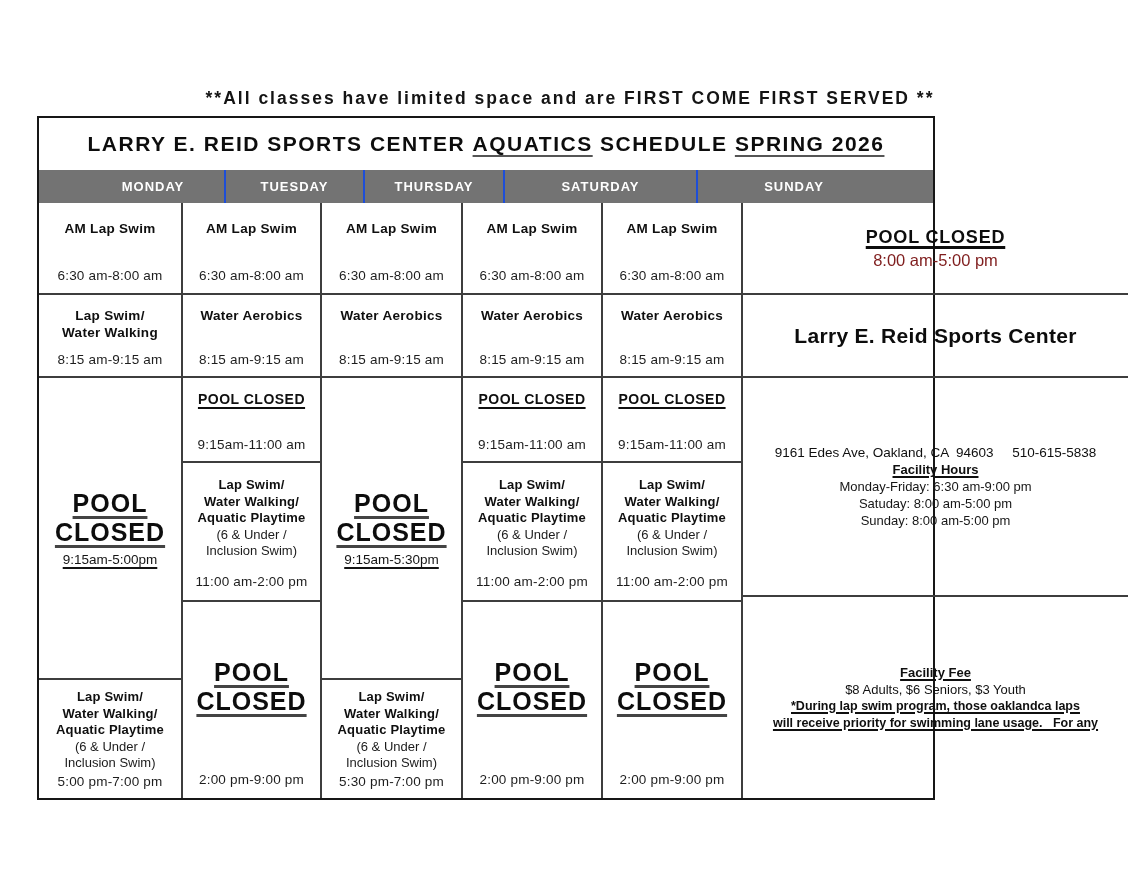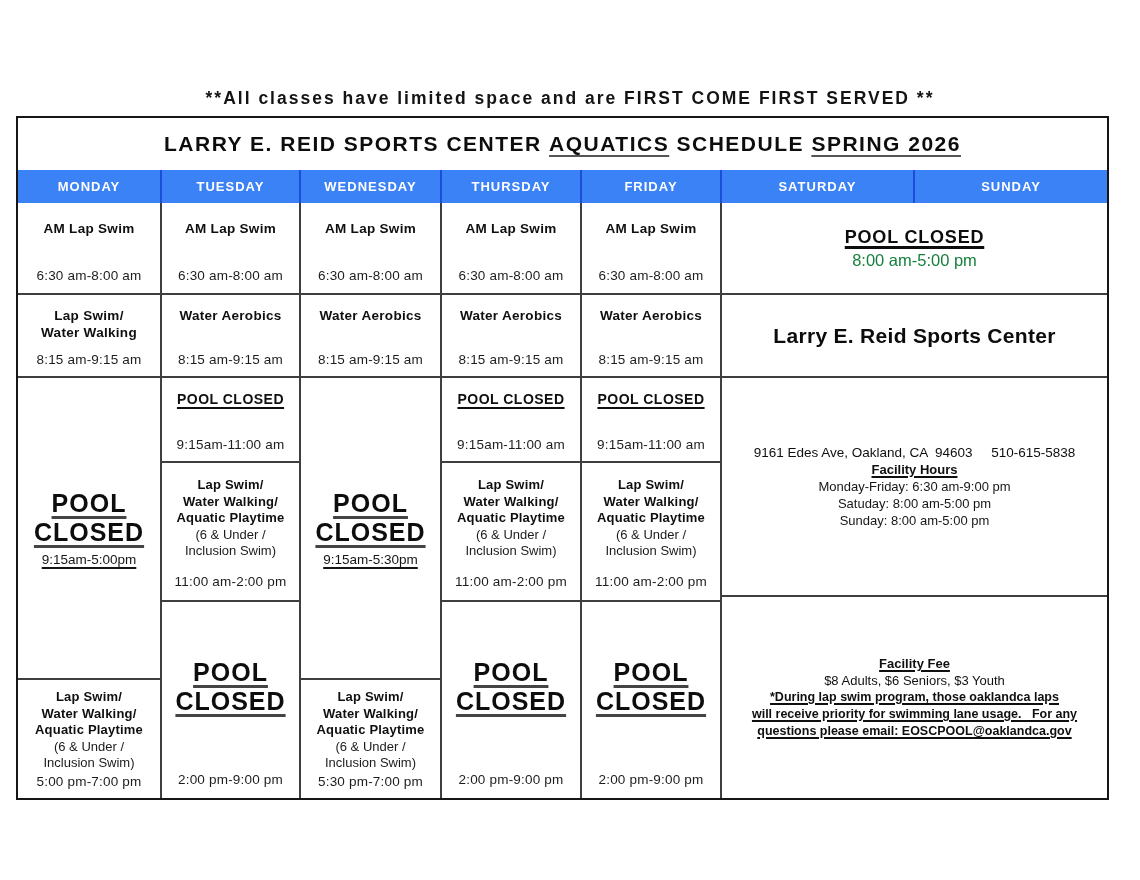--- a/index.html
+++ b/index.html
@@ -6,29 +6,29 @@
   body{
     width:1140px;height:880px;overflow:hidden;
     font-family:"Liberation Sans",sans-serif;color:#111;
     -webkit-font-smoothing:antialiased;
   }
   .top-note{
     margin:88px auto 7px auto;
     text-align:center;font-weight:bold;font-size:17.5px;letter-spacing:2px;color:#141414;
   }
   .schedule{
-    margin-left:16px;width:1093px;height:684px;
+    margin-left:37px;width:898px;height:684px;
     border:2px solid #161616;box-sizing:border-box;background:#fff;
   }
   .title-row{
     height:52px;display:flex;align-items:center;justify-content:center;
     font-size:21px;font-weight:bold;letter-spacing:1.5px;color:#0d0d0d;white-space:pre;
   }
   .u{text-decoration:underline;text-decoration-thickness:2px;text-underline-offset:4px;text-decoration-color:#555;}
-  .day-header{display:flex;height:33px;background:#3b82f6;}
+  .day-header{display:flex;height:33px;background:#737373;justify-content:center;}
   .day{
     box-sizing:border-box;display:flex;align-items:center;justify-content:center;
     color:#fff;font-weight:bold;font-size:13px;letter-spacing:1px;
   }
   .day + .day{border-left:2px solid #1d4ed8;}
   .w-mon{flex:0 0 142px;} .w-tue{flex:0 0 139px;} .w-wed{flex:0 0 141px;}
   .w-thu{flex:0 0 140px;} .w-fri{flex:0 0 140px;}
   .w-sat{flex:0 0 193px;} .w-sun{flex:0 0 194px;} .w-wkd{flex:0 0 387px;}
   .body{display:flex;height:595px;}
   .col{box-sizing:border-box;display:flex;flex-direction:column;}
@@ -62,21 +62,21 @@
     text-decoration:underline;text-decoration-thickness:1.5px;text-underline-offset:3px;
   }
   .cell-closed-pm{height:198px;justify-content:flex-start;}
   .fill{flex:1;display:flex;flex-direction:column;justify-content:center;}
   .pm-time{padding-bottom:11px;}
   .wk-closed{height:90px;justify-content:center;}
   .wk-closed-label{
     font-weight:bold;font-size:18px;letter-spacing:0.8px;color:#0d0d0d;
     text-decoration:underline;text-decoration-thickness:2.5px;text-underline-offset:3px;
   }
-  .wk-closed-time{font-size:16.5px;margin-top:3px;color:#15803d;}
+  .wk-closed-time{font-size:16.5px;margin-top:3px;color:#7f1d1d;}
   .wk-name{height:83px;justify-content:center;font-size:21px;font-weight:bold;letter-spacing:0.3px;color:#0c0c0c;}
   .wk-info{height:219px;justify-content:center;font-size:13px;line-height:17px;color:#161616;}
   .wk-fees{height:203px;justify-content:center;font-size:13px;line-height:17px;}
   .pre{white-space:pre-wrap;}
   .addr{font-weight:normal;font-size:13.5px;color:#0f0f0f;}
   .hours-label,.fee-label{
     font-weight:bold;text-decoration:underline;text-decoration-thickness:2px;text-underline-offset:2px;color:#0f0f0f;
   }
   .fee-note span{
     display:block;font-weight:bold;color:#0f0f0f;font-size:12.5px;line-height:17px;
@@ -88,23 +88,21 @@
 
 <div class="top-note">**All classes have limited space and are FIRST COME FIRST SERVED **</div>
 
 <div class="schedule">
 
   <div class="title-row"><span>LARRY E. REID SPORTS CENTER </span><span class="u">AQUATICS</span><span> SCHEDULE </span><span class="u">SPRING 2026</span></div>
 
   <div class="day-header">
     <div class="day w-mon">MONDAY</div>
     <div class="day w-tue">TUESDAY</div>
-    <div class="day w-wed">WEDNESDAY</div>
     <div class="day w-thu">THURSDAY</div>
-    <div class="day w-fri">FRIDAY</div>
     <div class="day w-sat">SATURDAY</div>
     <div class="day w-sun">SUNDAY</div>
   </div>
 
   <div class="body">
 
     <div class="col w-mon">
       <div class="cell cell-am">
         <div class="prog">AM Lap Swim</div>
         <div class="time">6:30 am-8:00 am</div>
@@ -277,19 +275,18 @@
         <div>Monday-Friday: 6:30 am-9:00 pm</div>
         <div>Satuday: 8:00 am-5:00 pm</div>
         <div>Sunday: 8:00 am-5:00 pm</div>
       </div>
       <div class="cell wk-fees">
         <div class="fee-label">Facility Fee</div>
         <div>$8 Adults, $6 Seniors, $3 Youth</div>
         <div class="fee-note">
           <span class="pre">*During lap swim program, those oaklandca laps</span>
           <span class="pre">will receive priority for swimming lane usage.   For any</span>
-          <span class="pre">questions please email: EOSCPOOL@oaklandca.gov</span>
         </div>
       </div>
     </div>
 
   </div>
 </div>
 
 </body></html>

